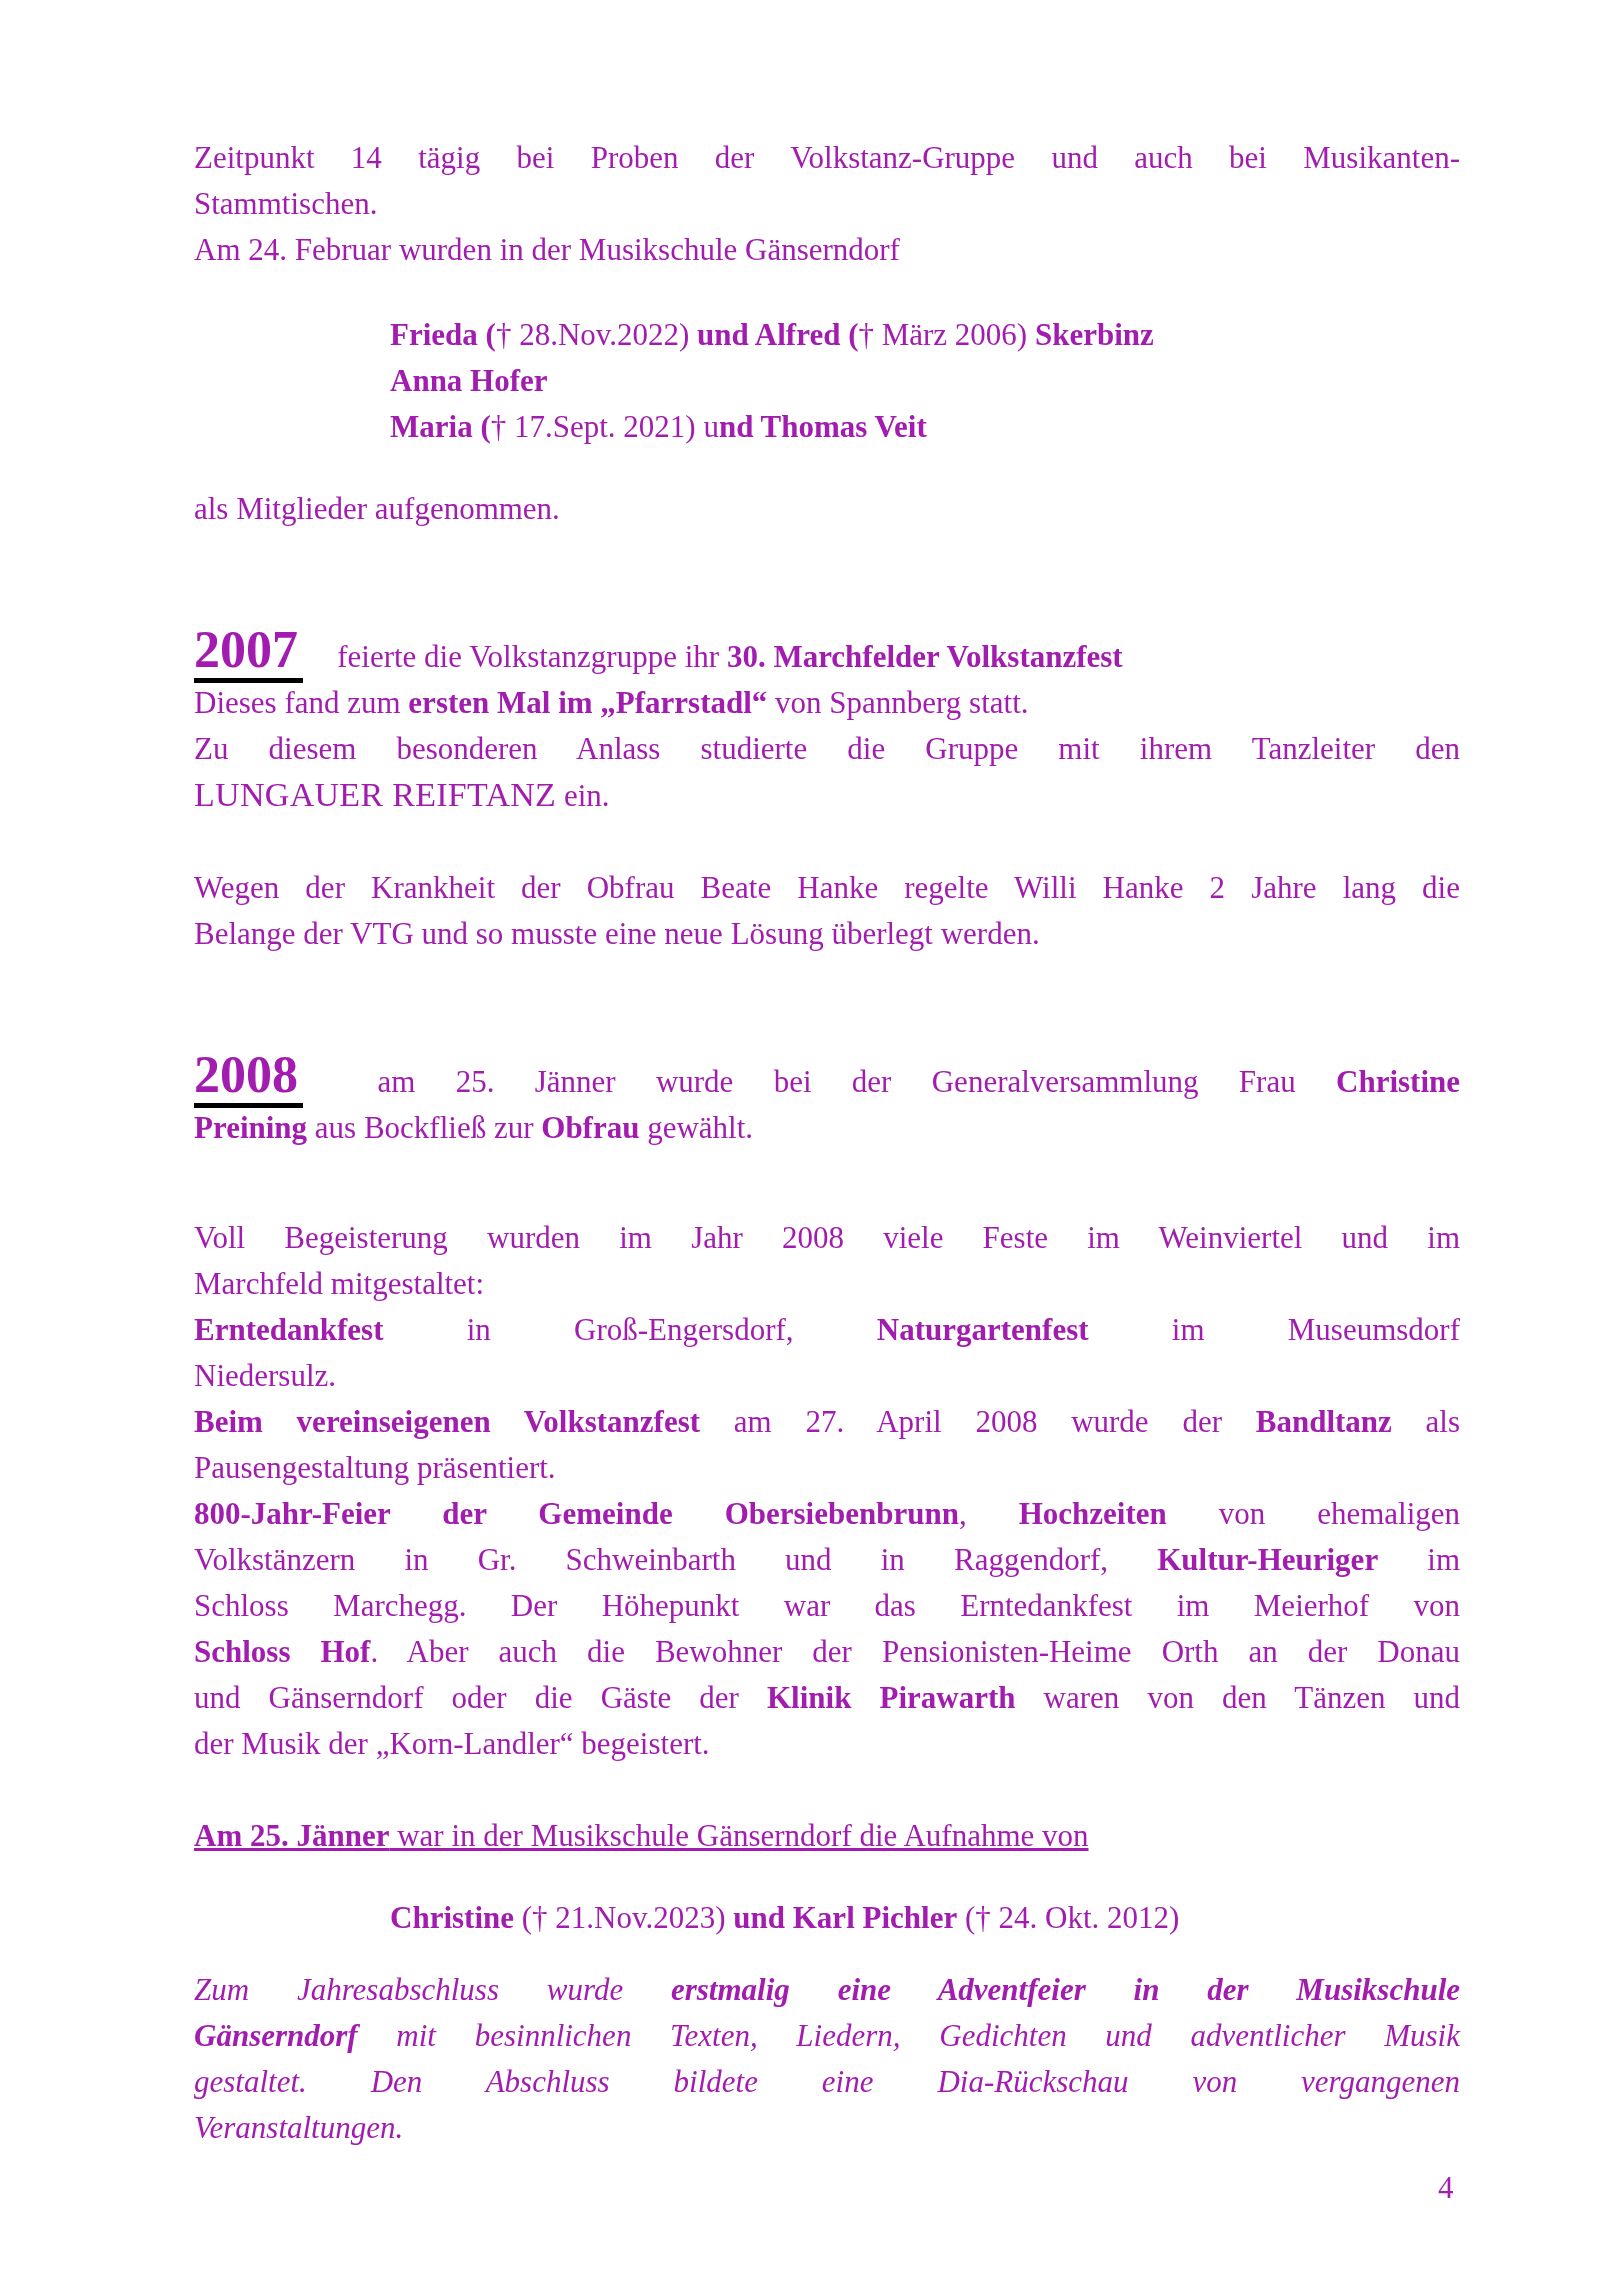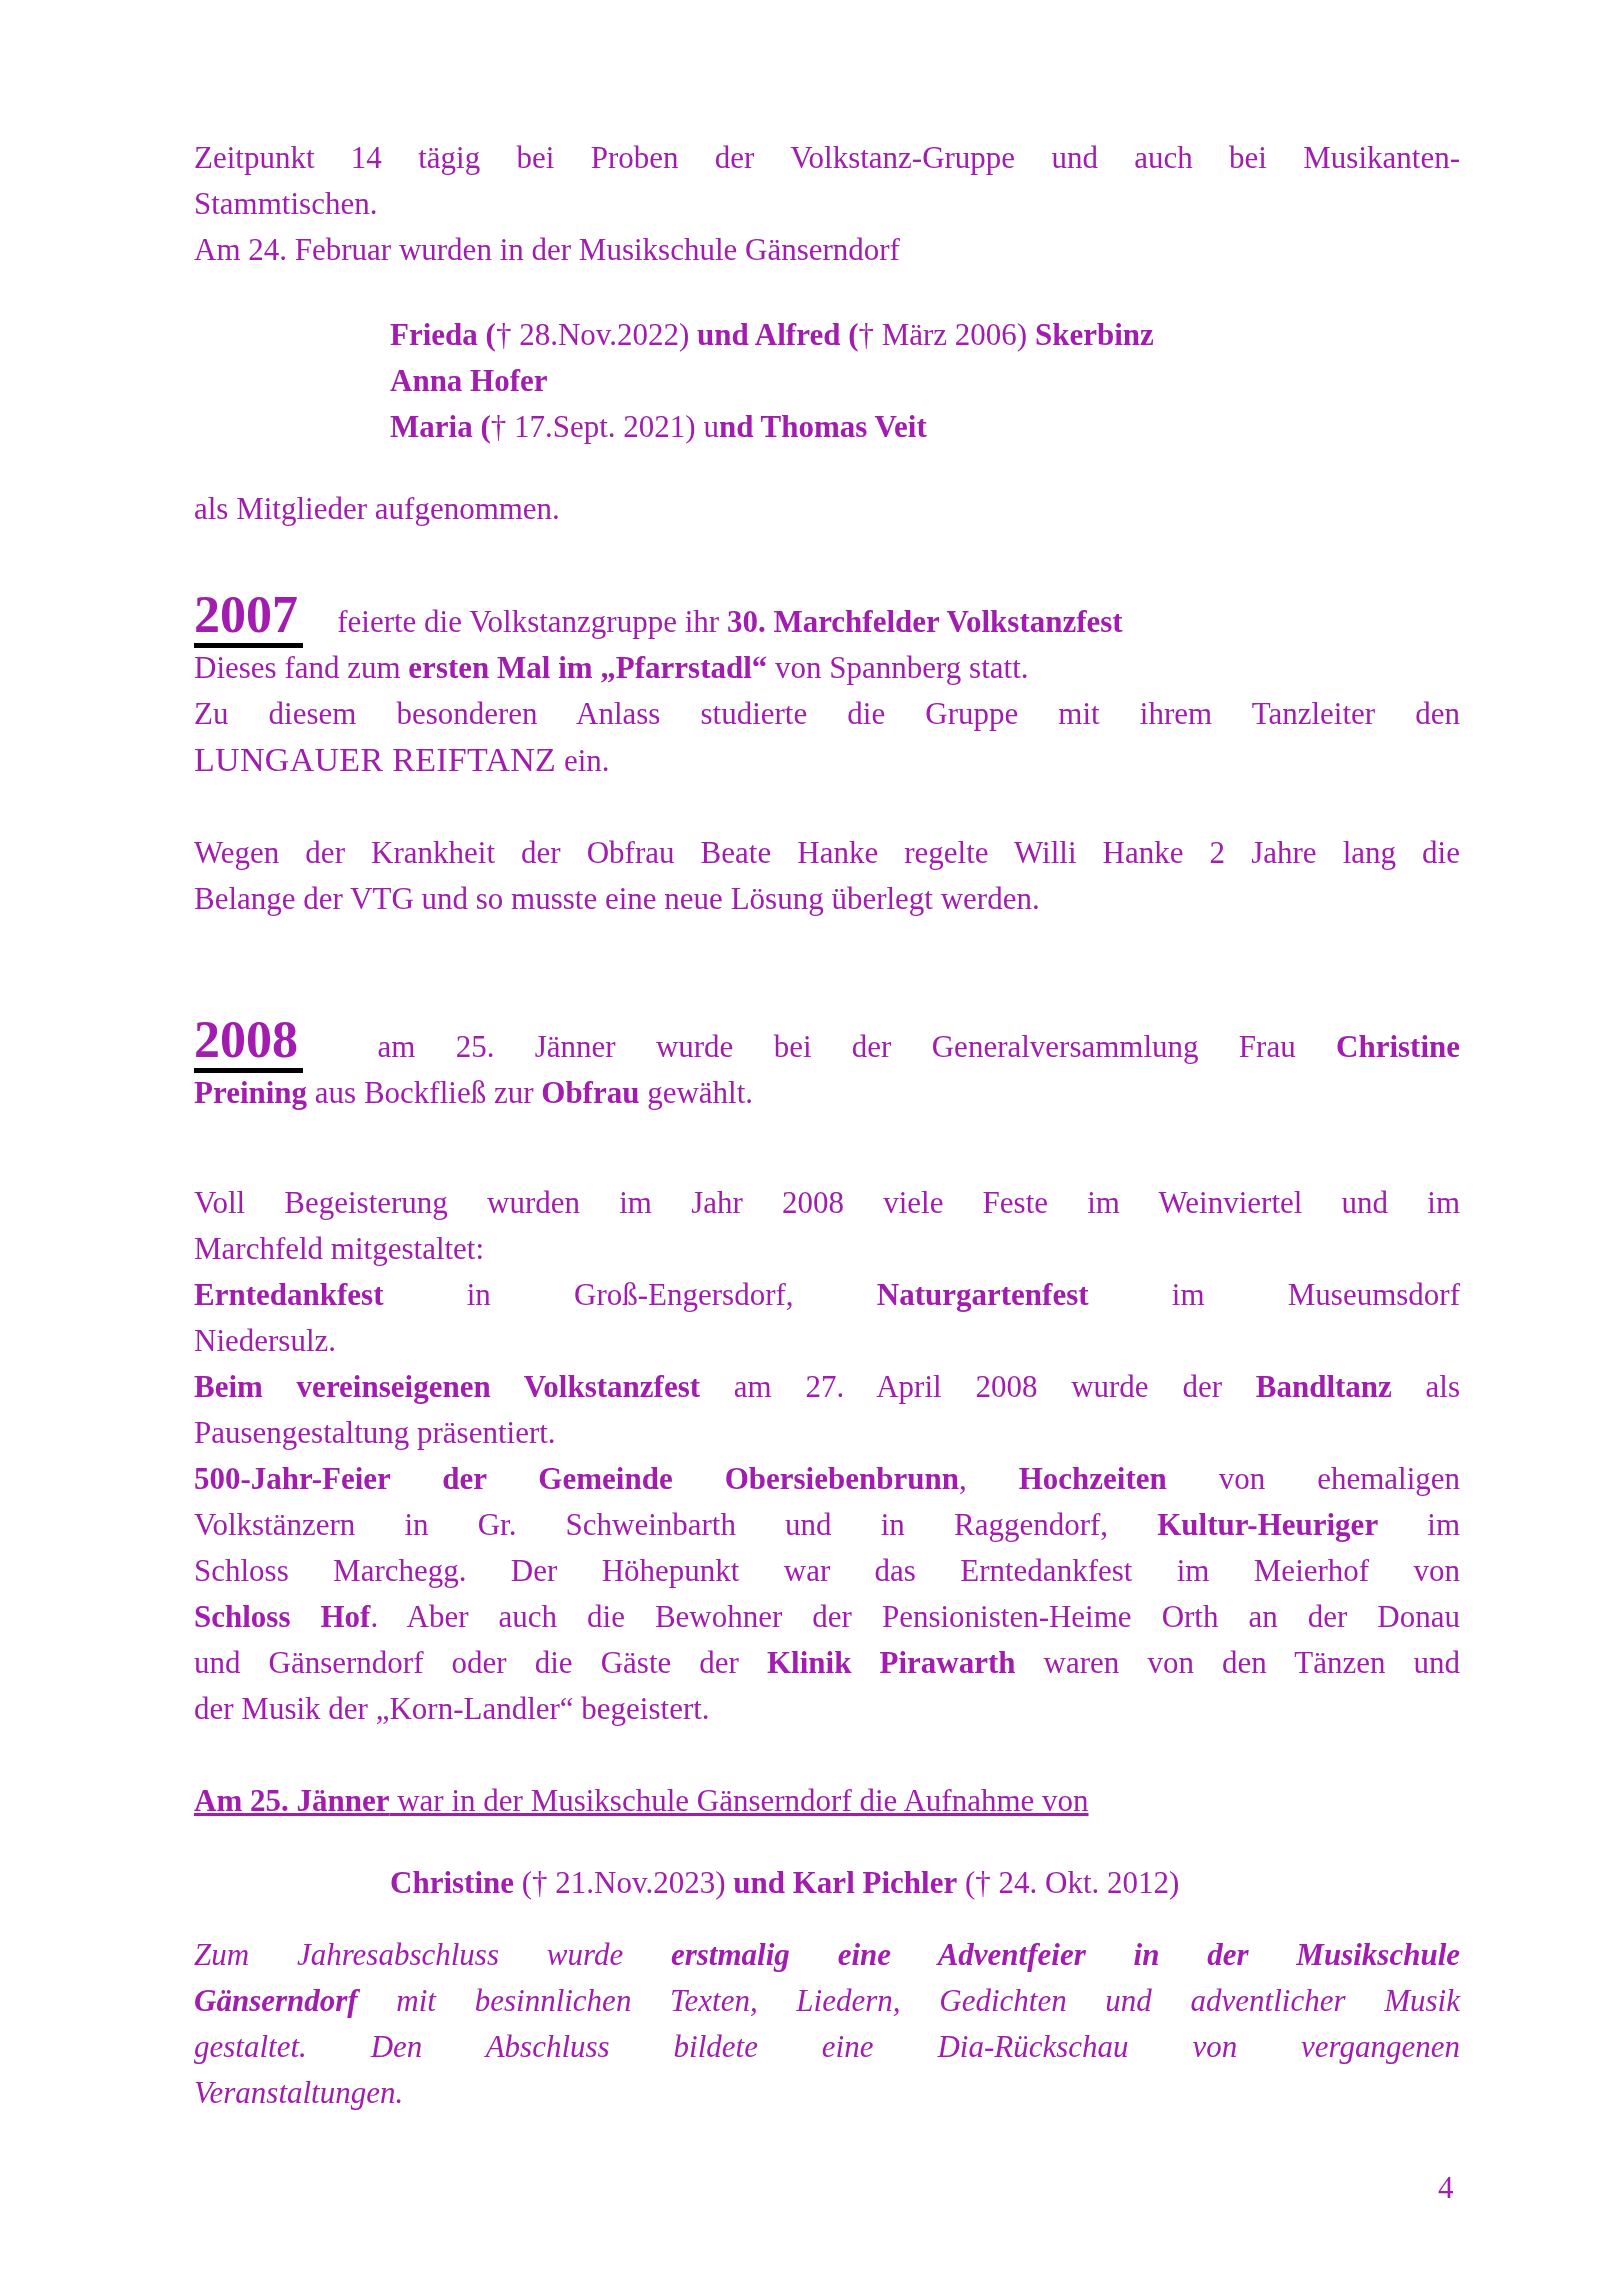--- a/index.html
+++ b/index.html
@@ -67,42 +67,42 @@
         <div class="line"><span class="">Am 24. Februar wurden in der Musikschule Gänserndorf</span></div>
       </div>
       <div class="block" style="margin-top: 39px; padding-left: 196px;">
         <div class="line"><span class="b">Frieda (</span><span class="">† 28.Nov.2022) </span><span class="b">und Alfred (</span><span class="">† März 2006) </span><span class="b">Skerbinz</span></div>
         <div class="line"><span class="b">Anna Hofer</span></div>
         <div class="line"><span class="b">Maria (</span><span class="">† 17.Sept. 2021) u</span><span class="b">nd Thomas Veit</span></div>
       </div>
       <div class="block" style="margin-top: 36px;">
         <div class="line"><span class="">als Mitglieder aufgenommen.</span></div>
       </div>
-      <div class="block" style="margin-top: 60px;">
+      <div class="block" style="margin-top: 95px;">
         <div class="line"><span class="h">2007</span><span class="">feierte die Volkstanzgruppe ihr </span><span class="b">30. Marchfelder Volkstanzfest</span></div>
         <div class="line"><span class="">Dieses fand zum </span><span class="b">ersten Mal im „Pfarrstadl“</span><span class=""> von Spannberg statt.</span></div>
         <div class="line full"><span class="">Zu diesem besonderen Anlass studierte die Gruppe mit ihrem Tanzleiter den</span></div>
         <div class="line"><span class="caps">LUNGAUER REIFTANZ</span><span class=""> ein.</span></div>
       </div>
       <div class="block" style="margin-top: 46px;">
         <div class="line full"><span class="">Wegen der Krankheit der Obfrau Beate Hanke regelte Willi Hanke 2 Jahre lang die</span></div>
         <div class="line"><span class="">Belange der VTG und so musste eine neue Lösung überlegt werden.</span></div>
       </div>
       <div class="block" style="margin-top: 95px;">
         <div class="line full"><span class="h">2008</span><span class=""> am 25. Jänner wurde bei der Generalversammlung Frau </span><span class="b">Christine</span></div>
         <div class="line"><span class="b">Preining</span><span class=""> aus Bockfließ zur </span><span class="b">Obfrau</span><span class=""> gewählt.</span></div>
       </div>
       <div class="block" style="margin-top: 64px;">
         <div class="line full"><span class="">Voll Begeisterung wurden im Jahr 2008 viele Feste im Weinviertel und im</span></div>
         <div class="line"><span class="">Marchfeld mitgestaltet:</span></div>
         <div class="line full"><span class="b">Erntedankfest</span><span class=""> in Groß-Engersdorf, </span><span class="b">Naturgartenfest</span><span class=""> im Museumsdorf</span></div>
         <div class="line"><span class="">Niedersulz.</span></div>
         <div class="line full"><span class="b">Beim vereinseigenen Volkstanzfest</span><span class=""> am 27. April 2008 wurde der </span><span class="b">Bandltanz</span><span class=""> als</span></div>
         <div class="line"><span class="">Pausengestaltung präsentiert.</span></div>
-        <div class="line full"><span class="b">500-Jahr-Feier der Gemeinde Obersiebenbrunn</span><span class="">, </span><span class="b">Hochzeiten</span><span class=""> von ehemaligen</span></div>
+        <div class="line full"><span class="b">800-Jahr-Feier der Gemeinde Obersiebenbrunn</span><span class="">, </span><span class="b">Hochzeiten</span><span class=""> von ehemaligen</span></div>
         <div class="line full"><span class="">Volkstänzern in Gr. Schweinbarth und in Raggendorf, </span><span class="b">Kultur-Heuriger</span><span class=""> im</span></div>
         <div class="line full"><span class="">Schloss Marchegg. Der Höhepunkt war das Erntedankfest im Meierhof von</span></div>
         <div class="line full"><span class="b">Schloss Hof</span><span class="">. Aber auch die Bewohner der Pensionisten-Heime Orth an der Donau</span></div>
         <div class="line full"><span class="">und Gänserndorf oder die Gäste der </span><span class="b">Klinik Pirawarth</span><span class=""> waren von den Tänzen und</span></div>
         <div class="line"><span class="">der Musik der „Korn-Landler“ begeistert.</span></div>
       </div>
       <div class="block" style="margin-top: 46px; text-decoration: underline;">
         <div class="line"><span class="b">Am 25. Jänner</span><span class=""> war in der Musikschule Gänserndorf die Aufnahme von</span></div>
       </div>
       <div class="block" style="margin-top: 36px; padding-left: 196px;">

